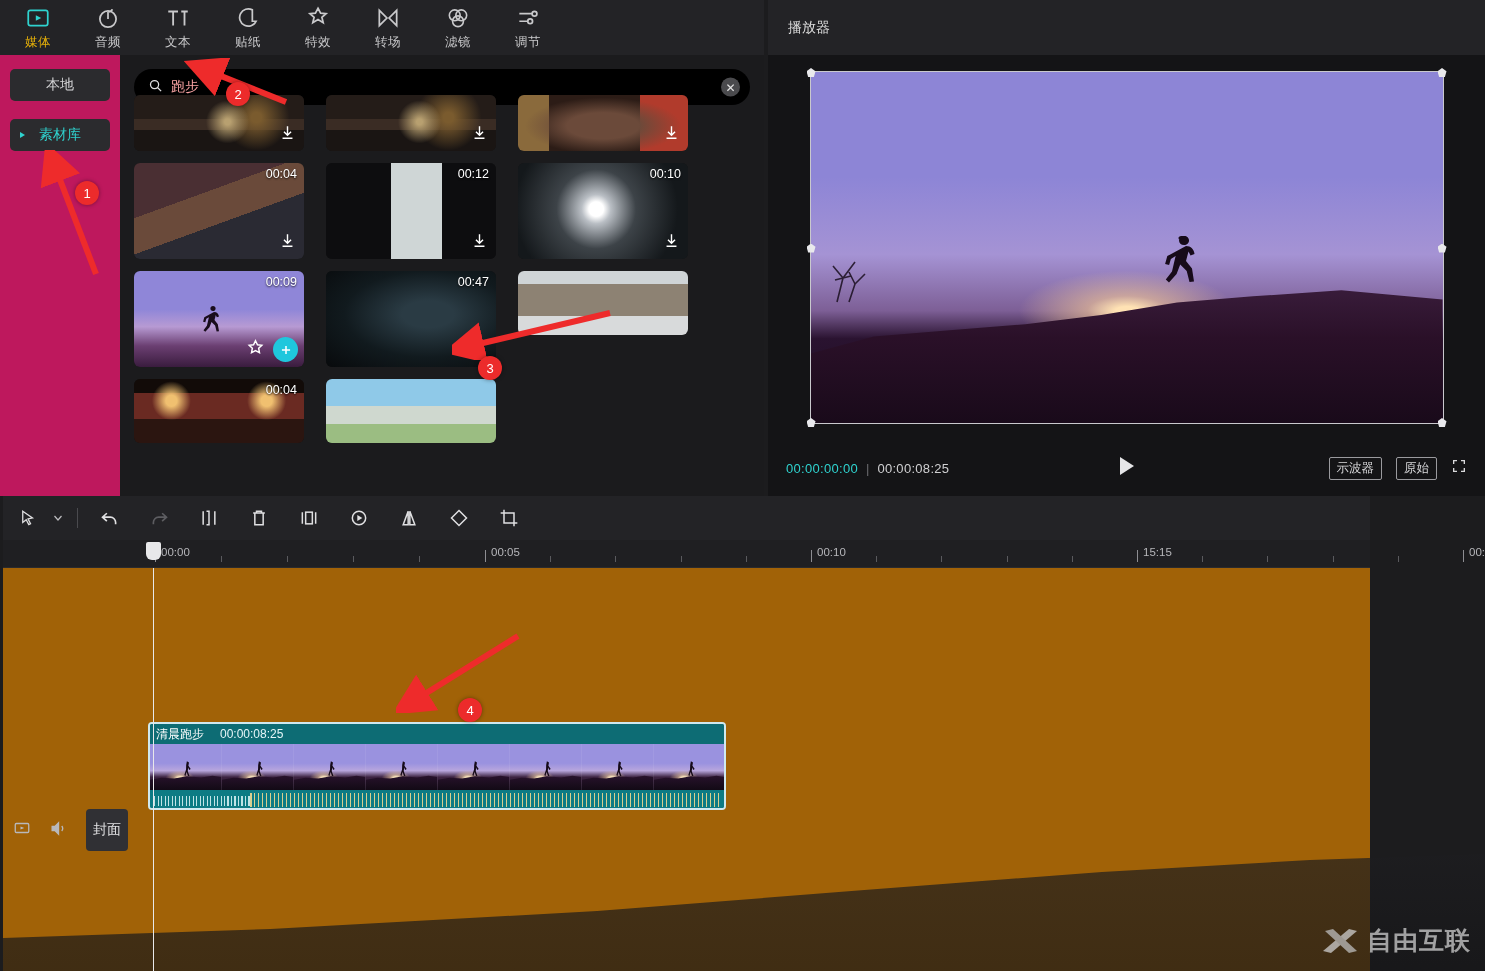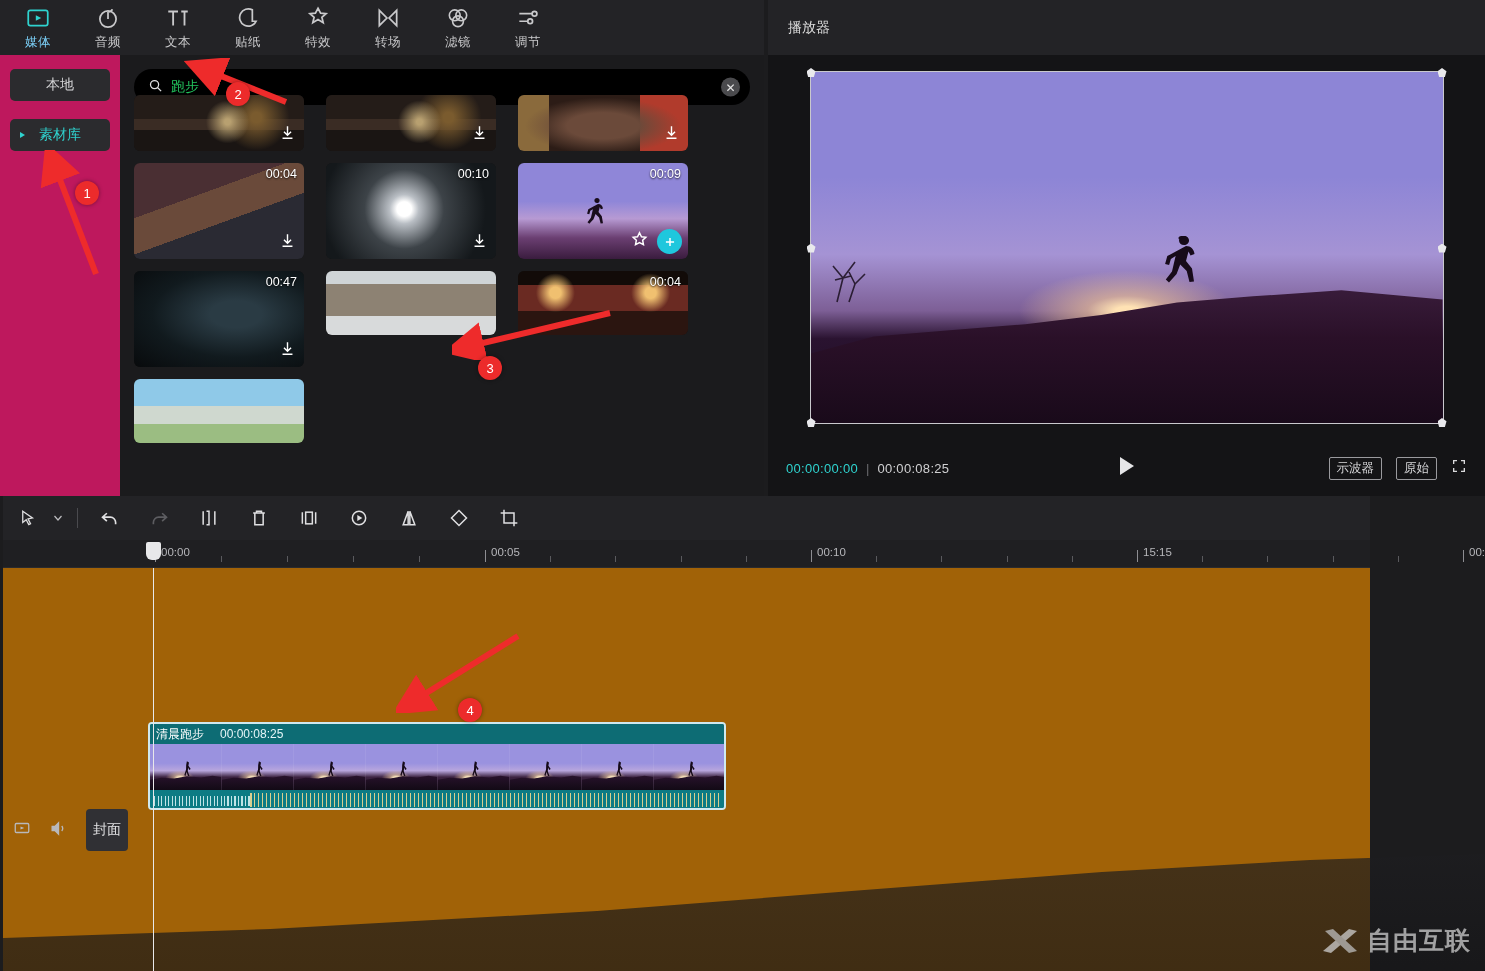--- a/index.html
+++ b/index.html
@@ -22,21 +22,21 @@
     background: #232326;
     display: flex; align-items: center; padding-left: 14px; gap: 22px;
   }
   .tab {
     width: 48px; height: 52px; display: flex; flex-direction: column;
     align-items: center; justify-content: center; gap: 3px;
     cursor: pointer;
   }
   .tab .ticon { width: 26px; height: 26px; display:block; }
   .tab .tlabel { font-size: 12.5px; color: #c9c9cb; letter-spacing: .5px; }
-  .tab.active .tlabel { color: #7dd3fc; }
+  .tab.active .tlabel { color: #eab308; }
   .tab.active .ticon svg { stroke: #2fd3cf; }
 
   #side {
     position: absolute; left: 0; top: 55px; width: 120px; height: 441px;
     background: #be185d;
     padding: 14px 10px 0 10px;
   }
   .side-item {
     height: 32px; border-radius: 5px; background: #2b2b2e;
     display: flex; align-items: center; justify-content: center;
@@ -52,21 +52,21 @@
 
   #content {
     position: absolute; left: 120px; top: 55px; width: 644px; height: 441px;
     background: #1b1b1d; padding: 14px 14px 0 14px; overflow: hidden;
   }
   #searchbar {
     height: 36px; background: #000; border-radius: 18px;
     display: flex; align-items: center; padding: 0 14px; position: relative;
   }
   #searchbar .mag { margin-right: 8px; flex: 0 0 auto; }
-  #search-text { font-size: 14px; color: #22c55e; }
+  #search-text { font-size: 14px; color: #fca5a5; }
   #clear-btn {
     position: absolute; right: 10px; top: 50%; transform: translateY(-50%);
     width: 19px; height: 19px; border-radius: 50%; background: #4a4a4d;
     display: flex; align-items: center; justify-content: center;
     font-size: 12px; color: #e6e6e6; cursor: pointer; line-height: 1;
   }
 
   #grid {
     margin-top: 12px; display: grid; grid-template-columns: repeat(3, 170px);
     gap: 12px 22px; position: relative;
@@ -423,20 +423,29 @@
 
         <div class="card">
           <div class="th th-anime"></div>
           <span class="dur">00:04</span>
           <span class="dl">
             <svg width="17" height="17" viewBox="0 0 24 24" fill="none" stroke="#fff" stroke-width="2">
                 <path d="M12 3v12M7 11l5 5 5-5M5 20h14"></path>
               </svg>
           </span>
         </div>
+        <div class="card">
+          <div class="th th-gym"></div>
+          <span class="dur">00:12</span>
+          <span class="dl">
+            <svg width="17" height="17" viewBox="0 0 24 24" fill="none" stroke="#fff" stroke-width="2">
+                <path d="M12 3v12M7 11l5 5 5-5M5 20h14"></path>
+              </svg>
+          </span>
+        </div>
 
         <div class="card">
           <div class="th th-moon"></div>
           <span class="dur">00:10</span>
           <span class="dl">
             <svg width="17" height="17" viewBox="0 0 24 24" fill="none" stroke="#fff" stroke-width="2">
                 <path d="M12 3v12M7 11l5 5 5-5M5 20h14"></path>
               </svg>
           </span>
         </div>

